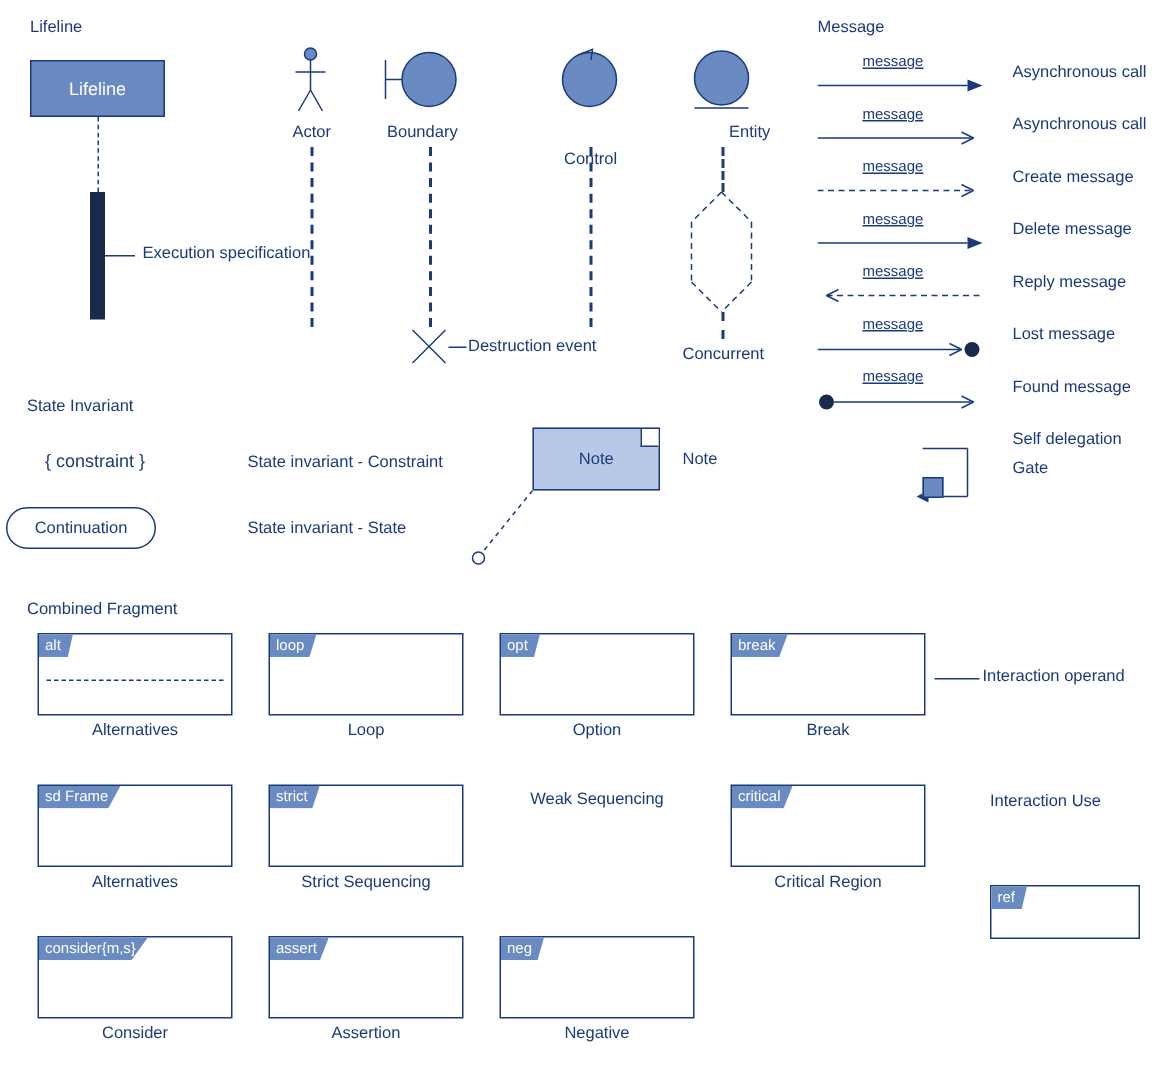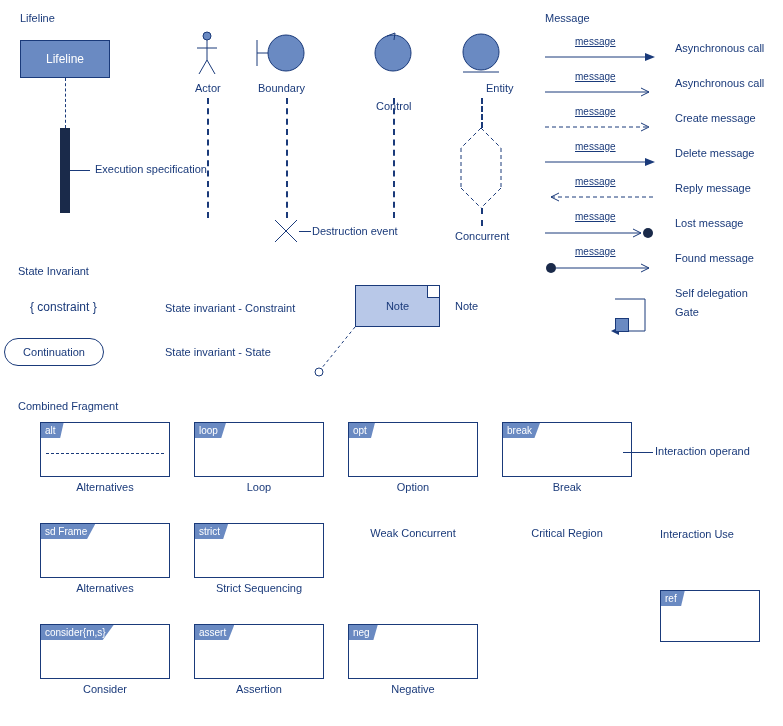--- a/index.html
+++ b/index.html
@@ -22,28 +22,28 @@
   .continuation { width: 100px; height: 28px; border: 1px solid #1a3a7a; border-radius: 14px; display: flex; align-items: center; justify-content: center; background: #fff; }
 
   
   .msg-row { position: absolute; height: 30px; width: 220px; }
   .msg-arrow { position: absolute; left: 0; top: 12px; }
   .msg-text { position: absolute; left: 30px; top: -4px; font-size: 10px; text-decoration: underline; }
   .msg-label { position: absolute; left: 130px; top: 2px; font-size: 11px; }
 
   
   .frag-grid { position: absolute; display: grid; grid-template-columns: repeat(4, 130px); gap: 30px 24px; }
-  .frag { width: 130px; margin-left: 15px; }
+  .frag { width: 130px; }
   .frag-box { width: 130px; height: 55px; border: 1px solid #1a3a7a; background: #fff; position: relative; }
   .frag-tag { position: absolute; top: 0; left: 0; background: #6a8ac2; color: #fff; font-size: 10px; padding: 2px 8px 2px 4px; clip-path: polygon(0 0, 100% 0, 85% 100%, 0 100%); }
   .frag-caption { text-align: center; font-size: 11px; margin-top: 4px; color: #1a3a7a; }
   .frag-dash { position: absolute; top: 30px; left: 5px; right: 5px; border-top: 1px dashed #1a3a7a; }
   .guard { position: absolute; top: 34px; left: 6px; font-size: 9px; color: #1a3a7a; }
 
-  .int-use-box { width: 100px; height: 52px; border: 1px solid #1a3a7a; background: #fff; position: relative; }
+  .int-use-box { width: 100px; height: 36px; border: 1px solid #1a3a7a; background: #fff; position: relative; }
 
   .gate-sq { width: 14px; height: 14px; background: #6a8ac2; border: 1px solid #1a3a7a; }
 </style>
 </head>
 <body>
 
 <div class="section-title" style="left:20px; top:12px;">Lifeline</div>
 <div class="section-title" style="left:545px; top:12px;">Message</div>
 <div class="section-title" style="left:18px; top:265px;">State Invariant</div>
 <div class="section-title" style="left:18px; top:400px;">Combined Fragment</div>
@@ -231,23 +231,26 @@
       </div>
       <div class="frag-caption">Alternatives</div>
     </div>
     <div class="frag">
       <div class="frag-box">
         <div class="frag-tag">strict</div>
       </div>
       <div class="frag-caption">Strict Sequencing</div>
     </div>
     <div class="frag">
-      <div class="frag-caption">Weak Concurrent</div>
-    </div>
-    <div class="frag">
+      <div class="frag-caption">Weak Sequencing</div>
+    </div>
+    <div class="frag">
+      <div class="frag-box">
+        <div class="frag-tag">critical</div>
+      </div>
       <div class="frag-caption">Critical Region</div>
     </div>
     <div class="frag">
       <div class="frag-box">
         <div class="frag-tag">consider{m,s}</div>
       </div>
       <div class="frag-caption">Consider</div>
     </div>
     <div class="frag">
       <div class="frag-box">

